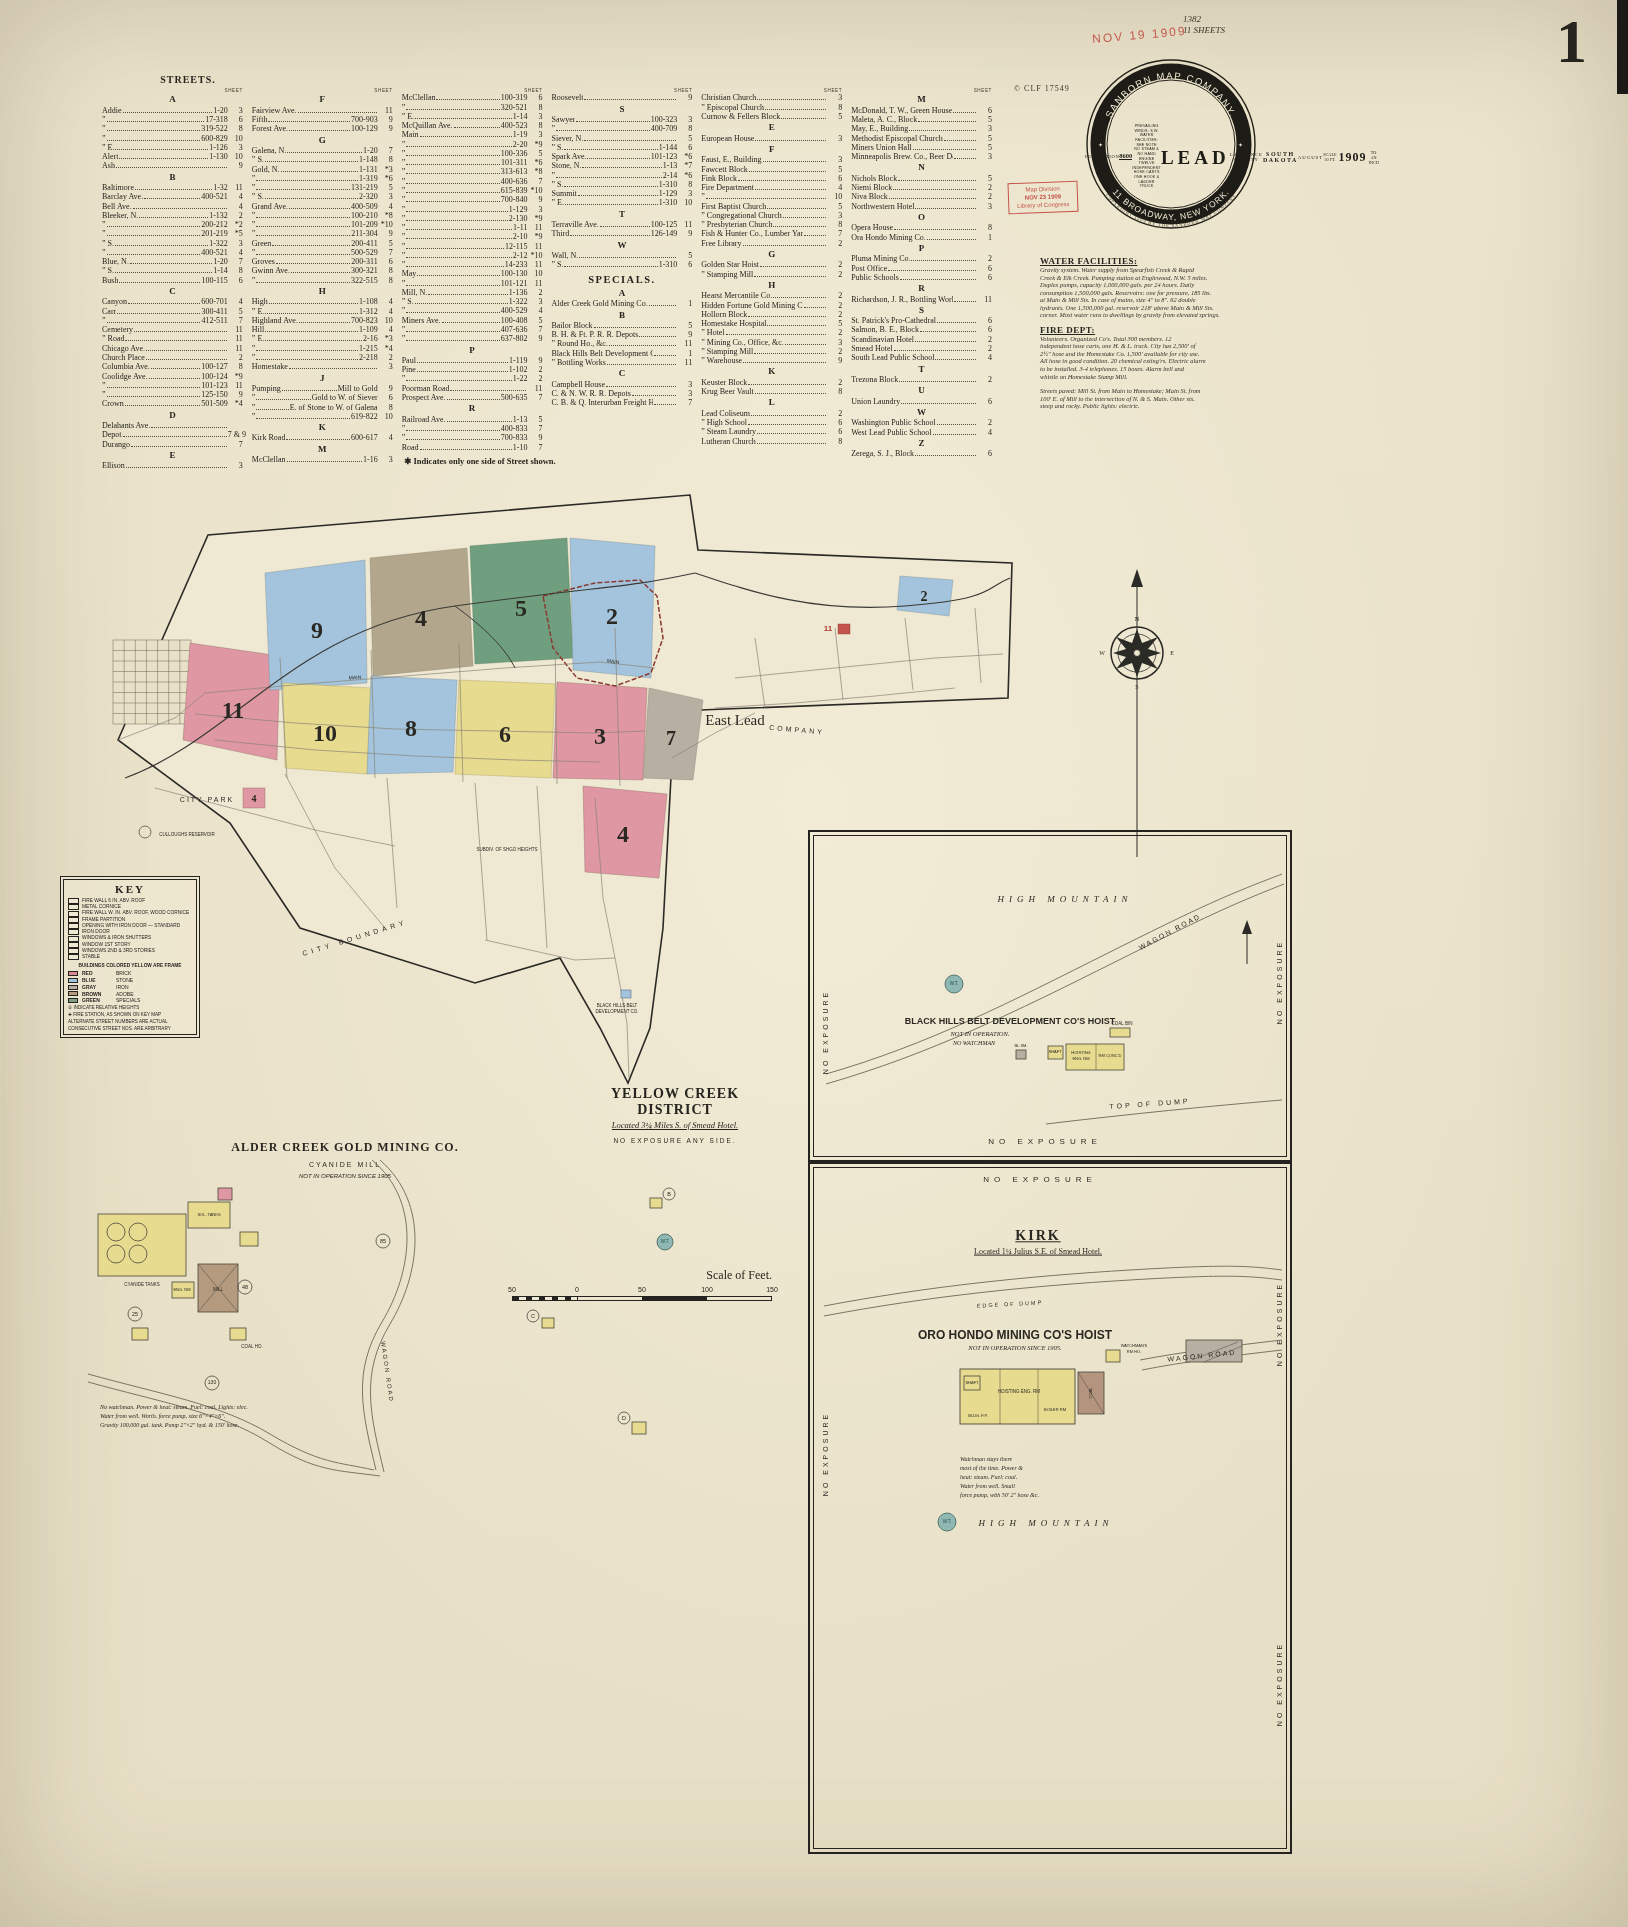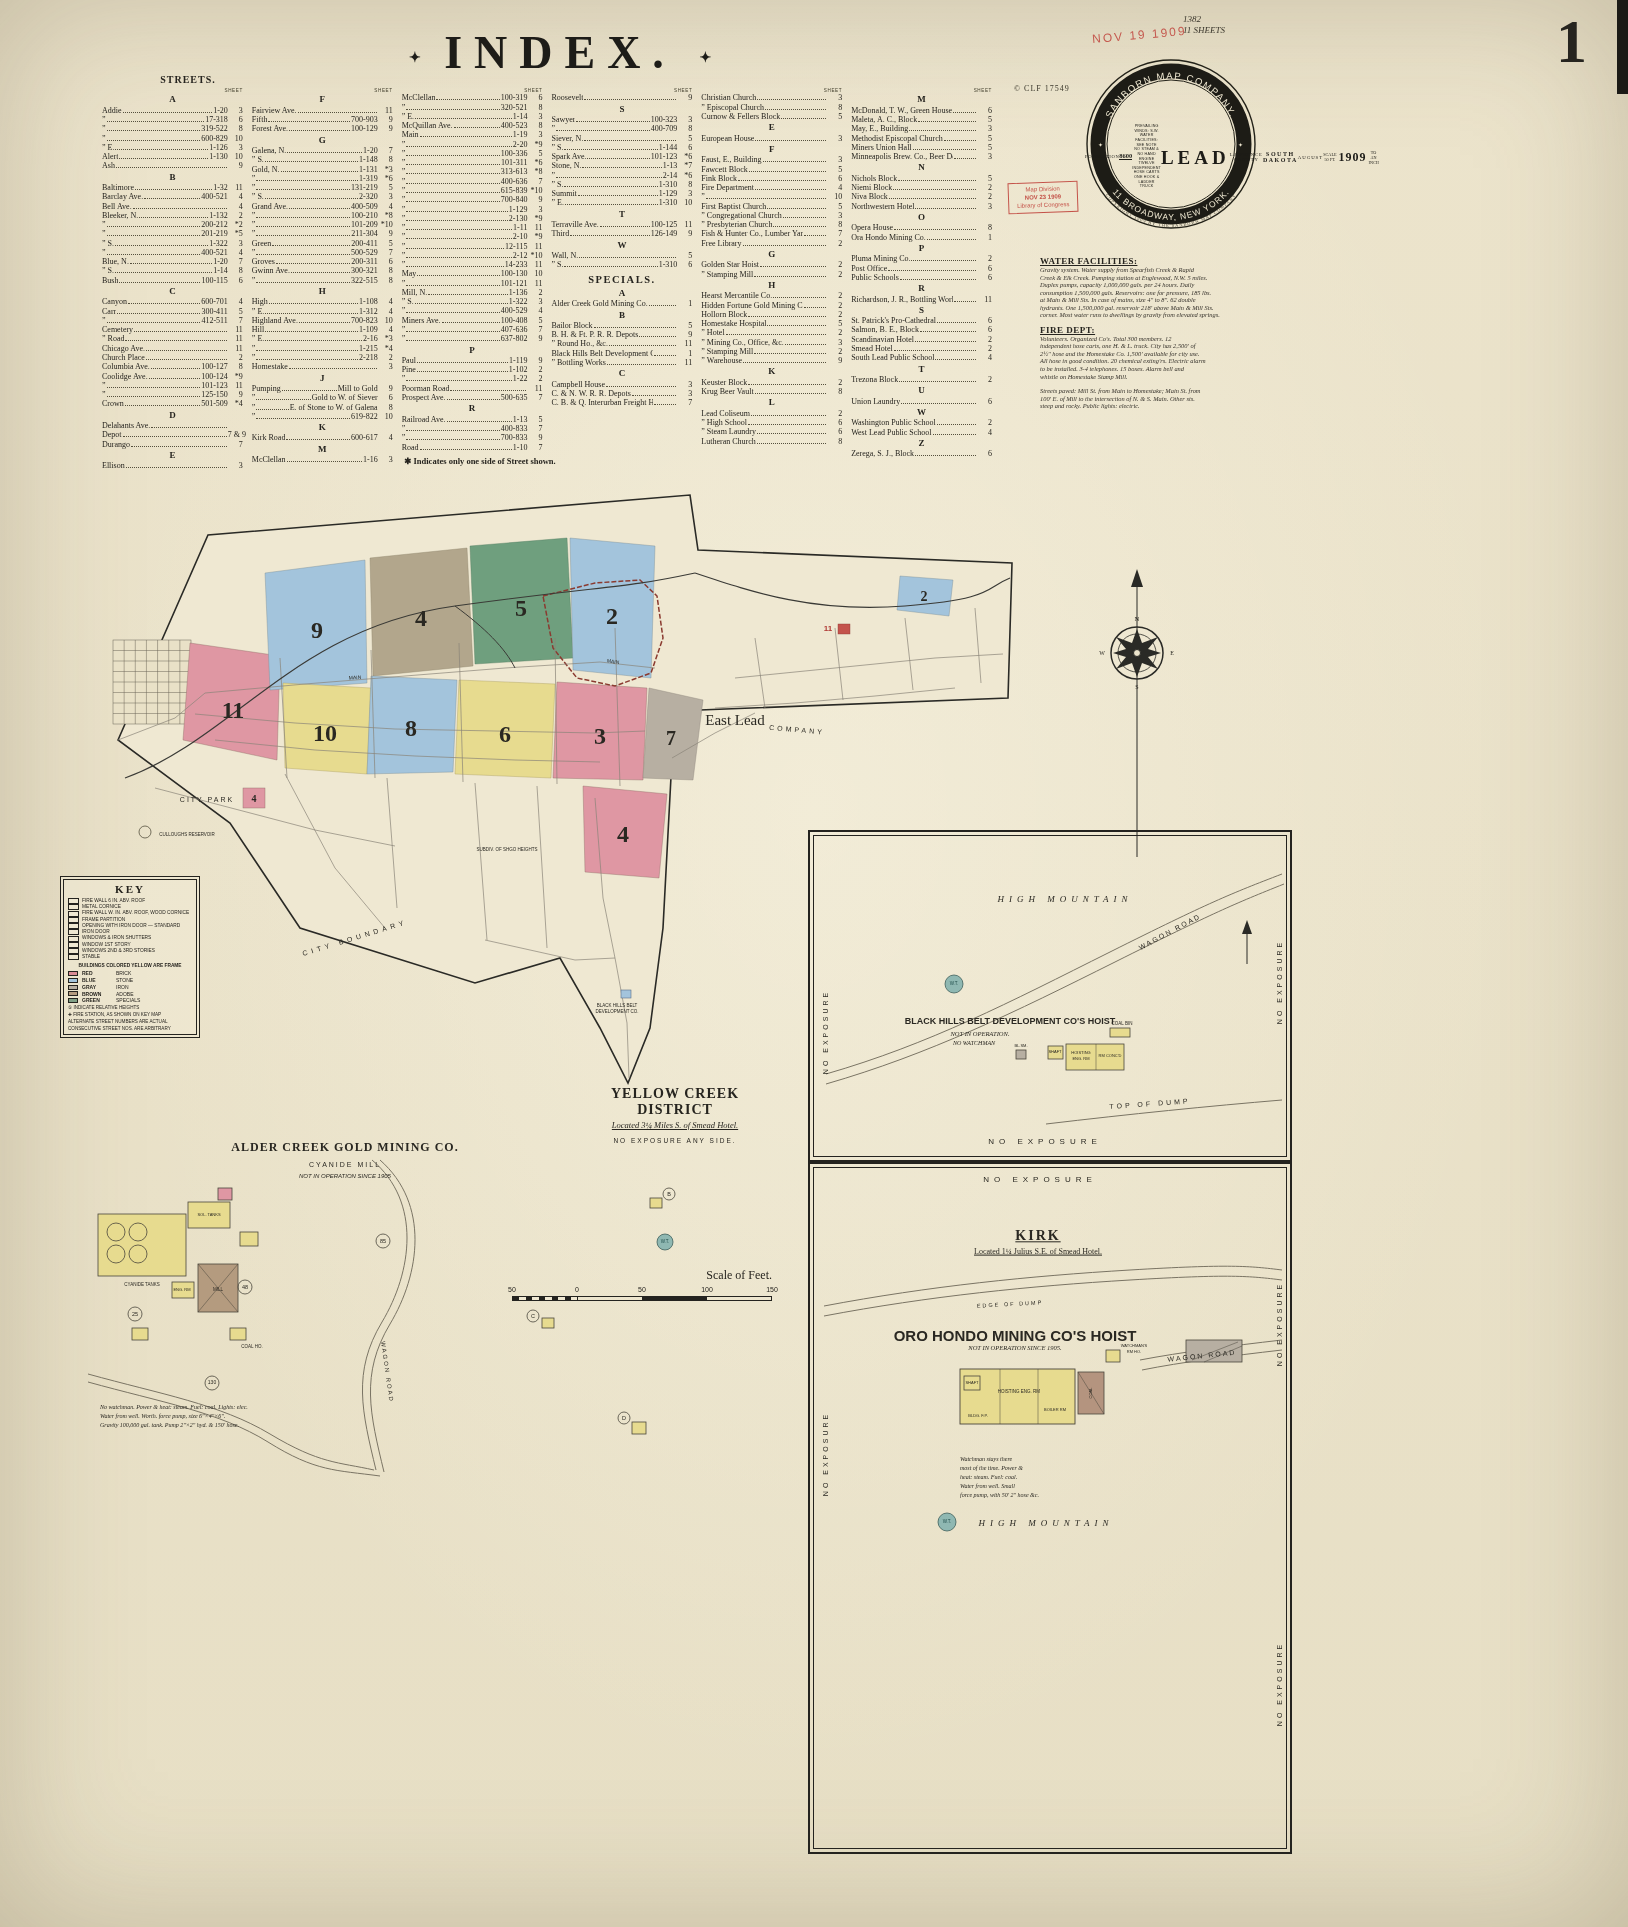--- a/index.html
+++ b/index.html
@@ -93,21 +93,20 @@
 
   <div class="plate-note">
     <div>1382</div>
     <div>11 SHEETS</div>
   </div>
 
   <div class="sheet-number">1</div>
 
   <div class="stamp-top">NOV 19 1909</div>
 
-  <h1 class="title"><span class="star">✦</span> <span>INDEX.</span> <span class="star">✦</span></h1>
 
   <div class="streets-title">STREETS.</div>
 
   <div class="index">
       <div class="idx-col">
         <div class="idx-sheet-lbl">SHEET</div>
         <div class="idx-h">A</div>
         <div class="idx-row">
           <span class="nm">Addie</span>
           <span class="dots"></span>
@@ -1639,21 +1638,21 @@
         <rect x="154" y="212" width="16" height="14" fill="#e7db8f" stroke="#4a463c" stroke-width="0.8"></rect>
         <rect x="268" y="208" width="26" height="42" fill="#b4947f" stroke="#4a463c" stroke-width="0.8"></rect>
         <line x1="268" y1="208" x2="294" y2="250" fill="none" stroke="#4a463c" stroke-width="0.5"></line>
         <rect x="296" y="186" width="14" height="12" fill="#e7db8f" stroke="#4a463c" stroke-width="0.8"></rect>
         <circle cx="137" cy="358" r="9" fill="#8fb8b2" stroke="#3f5f5c" stroke-width="0.8"></circle>
       </svg>
       <div class="fig-label" style="left: 230px; top: 16px; font-size: 8px; letter-spacing: 5px; transform: translate(-50%, -50%) rotate(0deg);">NO EXPOSURE</div>
       <div class="fig-label b serif u" style="left: 228px; top: 72px; font-size: 14px; letter-spacing: 2px; transform: translate(-50%, -50%) rotate(0deg);">KIRK</div>
       <div class="fig-label serif u" style="left: 228px; top: 88px; font-size: 8px; transform: translate(-50%, -50%) rotate(0deg);">Located 1¼ Julius S.E. of Smead Hotel.</div>
       <div class="fig-label" style="left: 200px; top: 140px; font-size: 5.5px; letter-spacing: 2px; transform: translate(-50%, -50%) rotate(-3deg);">EDGE OF DUMP</div>
-      <div class="fig-label b" style="left: 205px; top: 172px; font-size: 15px; transform: translate(-50%, -50%) rotate(0deg);">ORO HONDO MINING CO'S HOIST</div>
+      <div class="fig-label b" style="left: 205px; top: 172px; font-size: 12px; transform: translate(-50%, -50%) rotate(0deg);">ORO HONDO MINING CO'S HOIST</div>
       <div class="fig-label i serif" style="left: 205px; top: 184px; font-size: 6.5px; transform: translate(-50%, -50%) rotate(0deg);">NOT IN OPERATION SINCE 1905.</div>
       <div class="fig-label" style="left: 324px; top: 182px; font-size: 4px; transform: translate(-50%, -50%) rotate(0deg);">WATCHMAN'S</div>
       <div class="fig-label" style="left: 324px; top: 188px; font-size: 4px; transform: translate(-50%, -50%) rotate(0deg);">RM HO.</div>
       <div class="fig-label" style="left: 162px; top: 219px; font-size: 4px; transform: translate(-50%, -50%) rotate(0deg);">SHAFT</div>
       <div class="fig-label" style="left: 209px; top: 228px; font-size: 4.5px; transform: translate(-50%, -50%) rotate(0deg);">HOISTING ENG. RM</div>
       <div class="fig-label" style="left: 245px; top: 246px; font-size: 4px; transform: translate(-50%, -50%) rotate(0deg);">BOILER RM</div>
       <div class="fig-label" style="left: 281px; top: 229px; font-size: 4px; transform: translate(-50%, -50%) rotate(-90deg);">COAL</div>
       <div class="fig-label" style="left: 168px; top: 252px; font-size: 4px; transform: translate(-50%, -50%) rotate(0deg);">BLDG. F.P.</div>
       <div class="fig-label" style="left: 392px; top: 192px; font-size: 7px; letter-spacing: 2px; transform: translate(-50%, -50%) rotate(-6deg);">WAGON ROAD</div>
       <div class="fig-label i serif" style="left: 150px; top: 292px; font-size: 6px; transform-origin: 0px 0px;">Watchman stays there</div>

